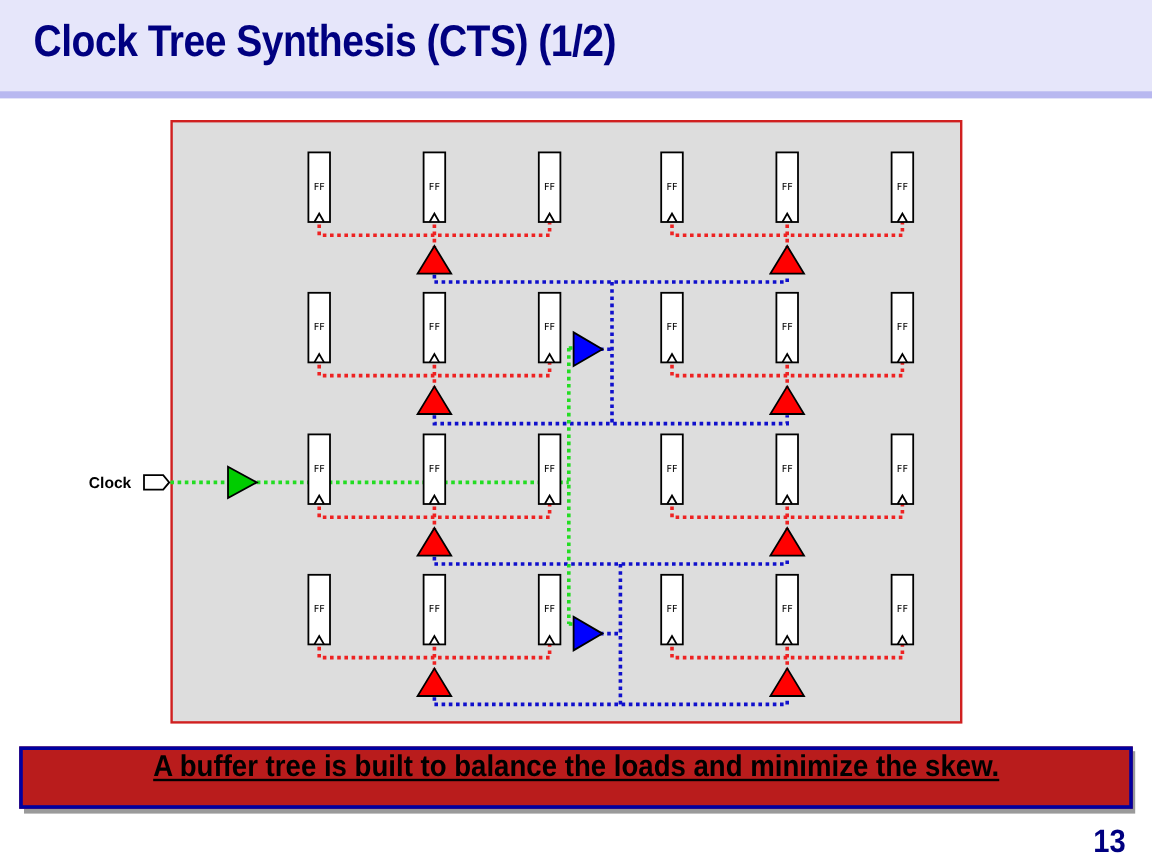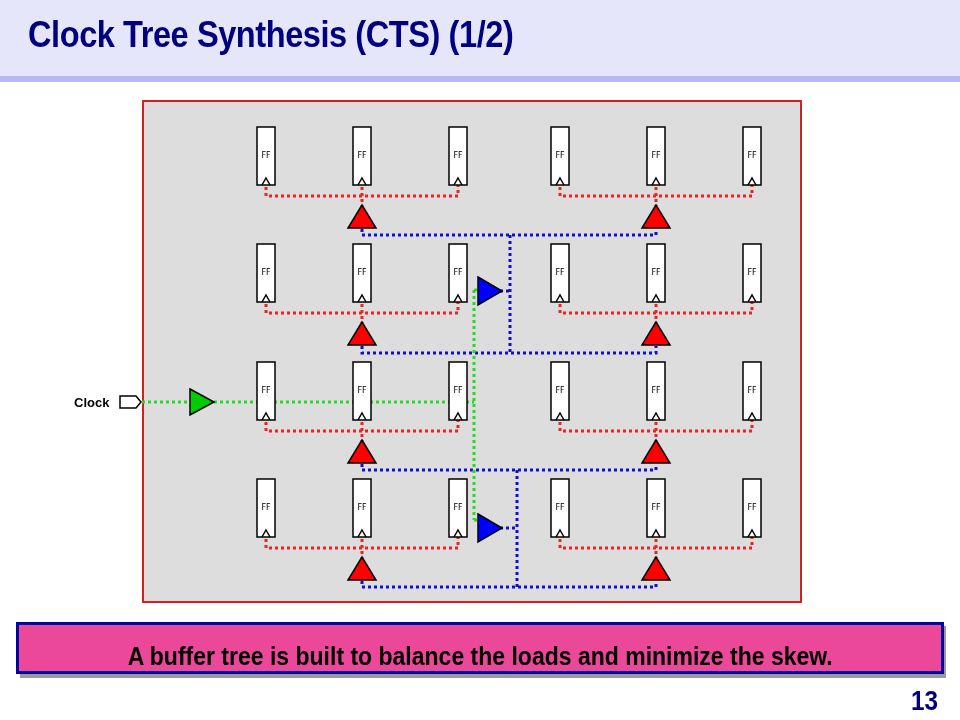--- a/index.html
+++ b/index.html
@@ -4,21 +4,21 @@
 <style>
   html, body { margin:0; padding:0; }
   body { width:960px; height:720px; background:#ffffff; position:relative; overflow:hidden; font-family:"Liberation Sans", sans-serif; }
   .header { position:absolute; left:0; top:0; width:960px; height:76px; background:#e6e6fa; }
   .header-bar { position:absolute; left:0; top:76px; width:960px; height:6px; background:#b8b8f0; }
   .title { position:absolute; left:28px; top:14px; font-size:37px; font-weight:bold; color:#000080; letter-spacing:-0.5px; transform:scaleX(0.88); transform-origin:left top; white-space:nowrap; }
   svg.diagram { position:absolute; left:0; top:0; }
   .ff-label { font-family:"DejaVu Sans", sans-serif; font-size:8px; fill:#000; }
   .clock-label { font-family:"Liberation Sans", sans-serif; font-size:13px; font-weight:bold; fill:#000; }
   .caption-shadow { position:absolute; left:20px; top:626px; width:926px; height:52px; background:#9a9a9a; }
-  .caption { position:absolute; left:16px; top:622px; width:922px; height:46px; background:#ec4899; border:3px solid #0000a0; display:flex; align-items:flex-end; justify-content:center; }
+  .caption { position:absolute; left:16px; top:622px; width:922px; height:46px; background:#b91c1c; border:3px solid #0000a0; display:flex; align-items:flex-start; justify-content:center;text-decoration:underline; }
   .caption span { font-size:25px; font-weight:bold; color:#000; white-space:nowrap; transform:scaleX(0.92); }
   .page-num { position:absolute; right:22px; top:686px; font-size:27px; font-weight:bold; color:#000080; transform:scaleX(0.9); transform-origin:right top; }
 </style>
 </head>
 <body>
 
 <div class="header"></div>
 <div class="header-bar"></div>
 <div class="title">Clock Tree Synthesis (CTS) (1/2)</div>
 

